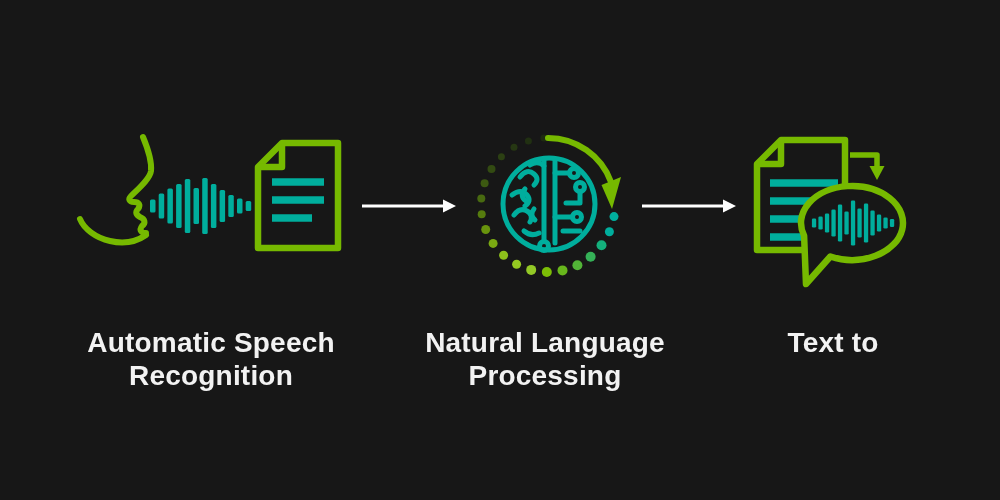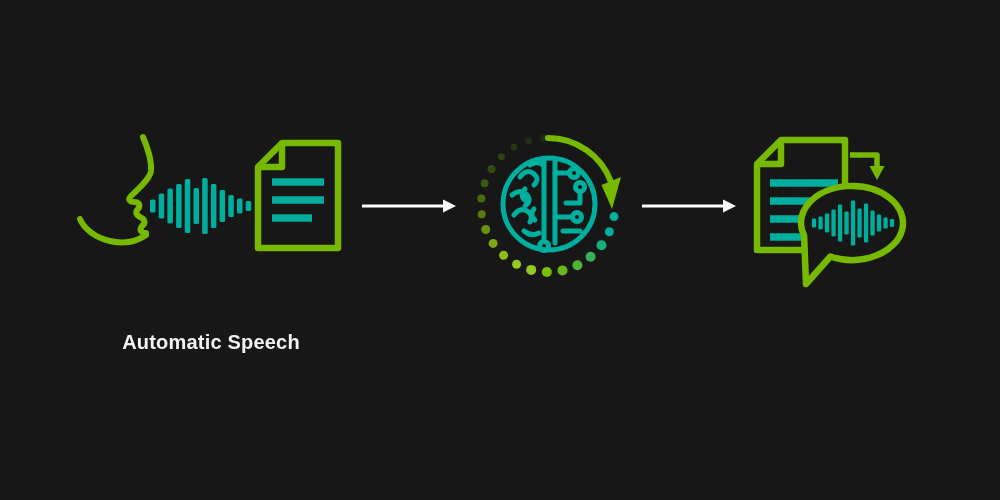--- a/index.html
+++ b/index.html
@@ -11,21 +11,21 @@
     overflow: hidden;
     font-family: "Liberation Sans", sans-serif;
   }
   .icon-svg { position: absolute; display: block; }
   .stage-label {
     position: absolute;
     top: 326px;
     width: 320px;
     text-align: center;
     color: var(--text, #F2F2F2);
-    font-size: 20px;
+    font-size: 28px;
     line-height: 33px;
     font-weight: 700;
     letter-spacing: 0.2px;
   }
   .stroke-green { stroke: var(--green, #76B900); fill: none; }
   .fill-green   { fill: var(--green, #76B900); }
   .stroke-teal  { stroke: var(--teal, #00AE9D); fill: none; }
   .fill-teal    { fill: var(--teal, #00AE9D); }
   .fill-bg      { fill: var(--background, #171717); }
   .stroke-white { stroke: var(--arrow, #FFFFFF); fill: none; }
@@ -158,17 +158,23 @@
         <rect x="125.4" y="88.5" width="4.3" height="25" rx="1.3"></rect>
         <rect x="131.9" y="92.5" width="4.3" height="17" rx="1.3"></rect>
         <rect x="138.4" y="95.5" width="4.3" height="11" rx="1.3"></rect>
         <rect x="144.9" y="97" width="4.3" height="8" rx="1.3"></rect>
       </g>
     </g>
   </svg>
 
   <div class="stage-label" style="left:51px;">
     <div>Automatic Speech</div>
+    <div>Recognition</div>
+  </div>
+  <div class="stage-label" style="left:385px;">
+    <div>Natural Language</div>
+    <div>Processing</div>
   </div>
   <div class="stage-label" style="left:673px;">
+    <div>Text to</div>
   </div>
 
 </div>
 
 </body></html>

